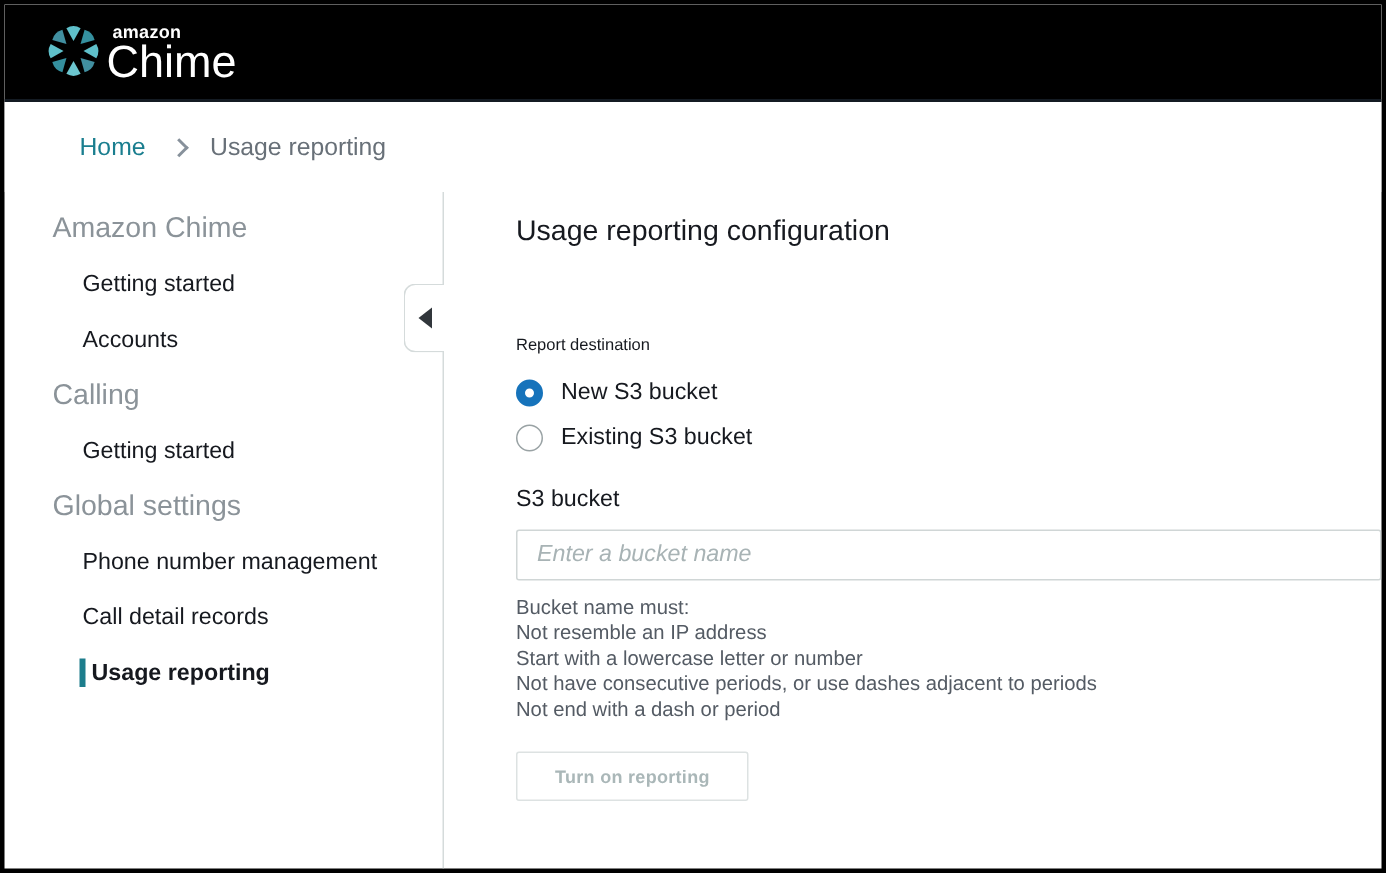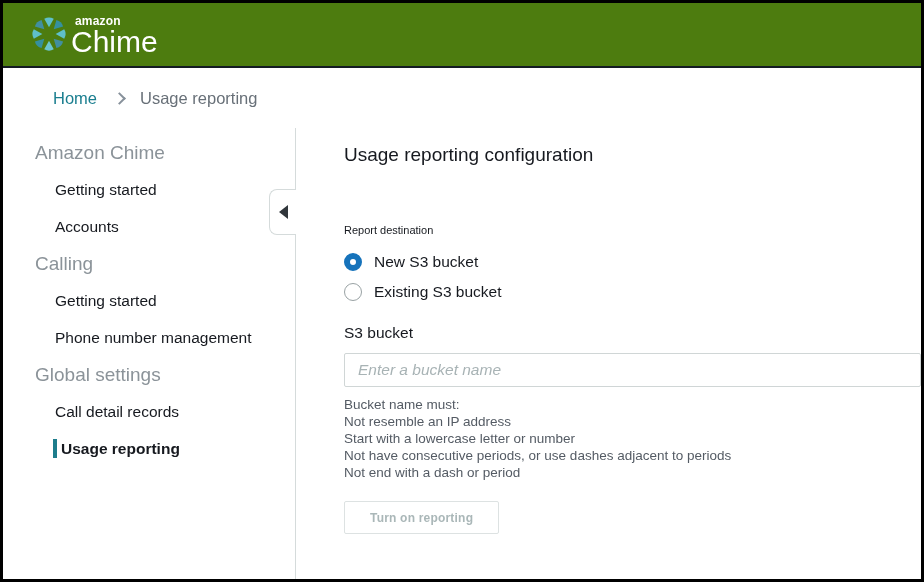--- a/index.html
+++ b/index.html
@@ -14,21 +14,21 @@
     background: #fff;
     overflow: hidden;
     display: flex;
     flex-direction: column;
   }
 
   
   .topnav {
     height: 65px;
     flex: 0 0 65px;
-    background: #4d7c0f;
+    background: #000000;
     border-bottom: 2px solid #141b23;
     display: flex;
     align-items: center;
     padding-left: 27px;
   }
   .brand { display: flex; align-items: flex-start; }
   .brand-icon { width: 38px; height: 38px; margin-top: 2px; }
   .brand-text { display: flex; flex-direction: column; margin-left: 3px; }
   .brand-top {
     color: #fff; font-size: 12px; font-weight: bold;
@@ -206,25 +206,25 @@
       </div>
       <div class="nav-row nav-item">
         <span>Accounts</span>
       </div>
       <div class="nav-row nav-section">
         <span>Calling</span>
       </div>
       <div class="nav-row nav-item">
         <span>Getting started</span>
       </div>
-      <div class="nav-row nav-item">
-        <span>Phone number management</span>
-      </div>
       <div class="nav-row nav-section">
         <span>Global settings</span>
+      </div>
+      <div class="nav-row nav-item">
+        <span>Phone number management</span>
       </div>
       <div class="nav-row nav-item">
         <span>Call detail records</span>
       </div>
       <div class="nav-row nav-item active">
         <span class="active-bar"></span>
         <span>Usage reporting</span>
       </div>
 
       <div class="collapse-tab">

